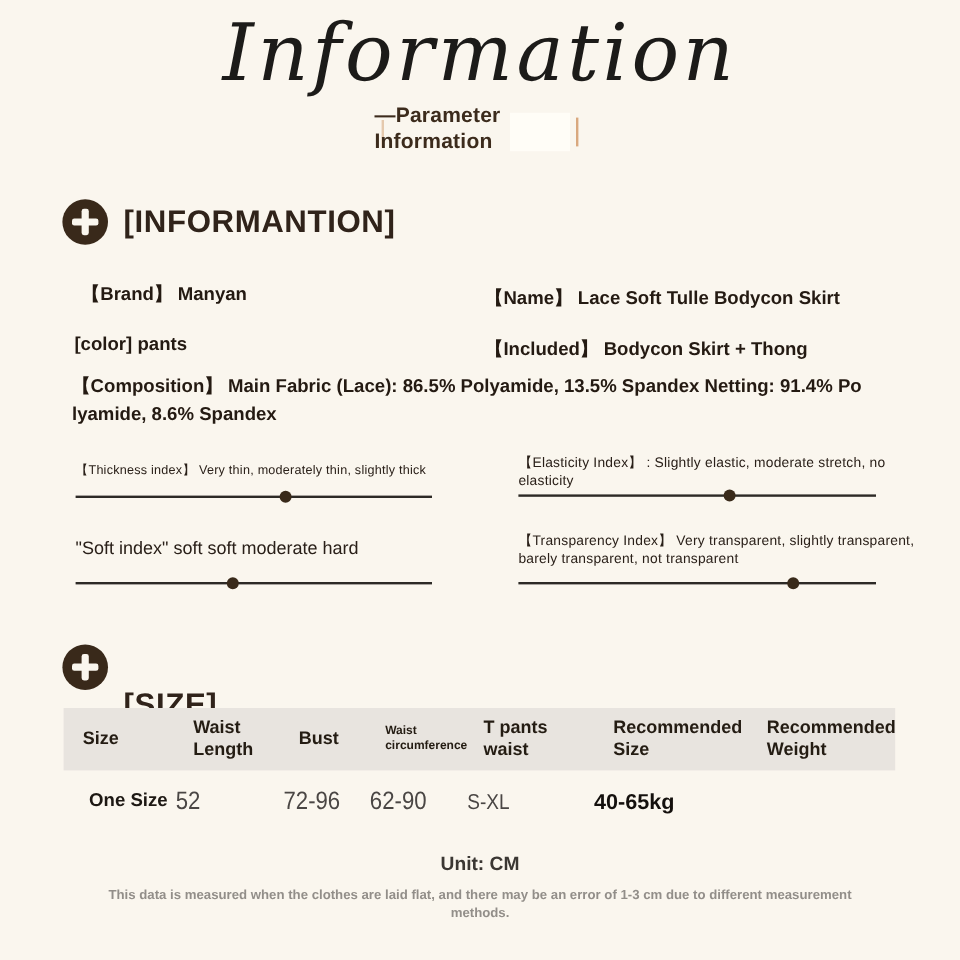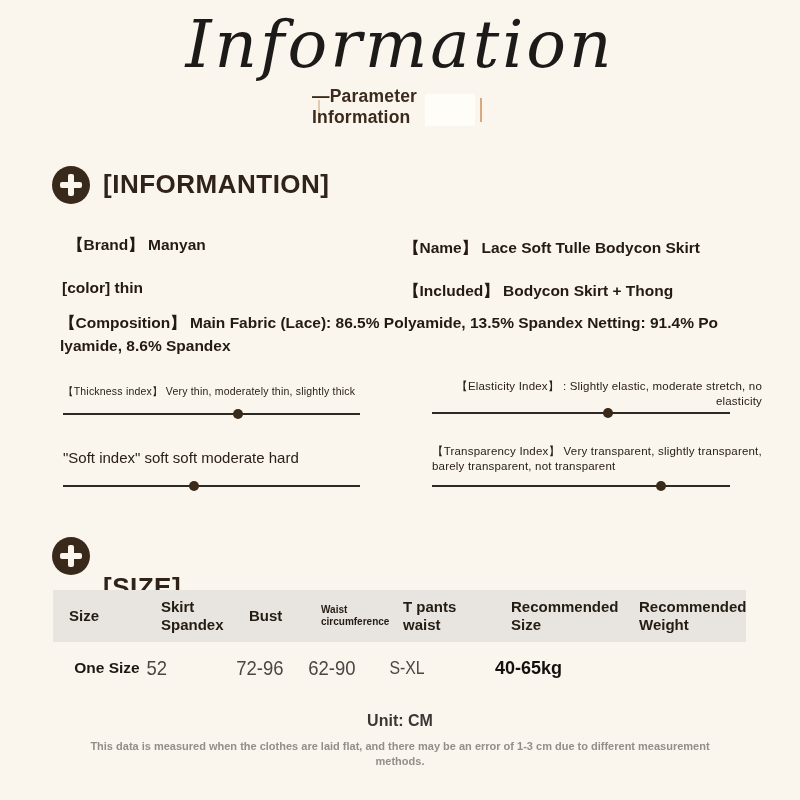--- a/index.html
+++ b/index.html
@@ -98,32 +98,32 @@
 </div>
 
 <div class="plus-circle" style="left:52px;top:166px;">
   <span class="pbar h"></span>
   <span class="pbar v"></span>
 </div>
 <div class="abs sec-title" style="left:103px;top:169px;">[INFORMANTION]</div>
 
 <div class="abs info-item" style="left:68px;top:235px;">【Brand】 Manyan</div>
 <div class="abs info-item" style="left:404px;top:238px;">【Name】 Lace Soft Tulle Bodycon Skirt</div>
-<div class="abs info-item" style="left:62px;top:279px;">[color] thin</div>
+<div class="abs info-item" style="left:62px;top:279px;">[color] pants</div>
 <div class="abs info-item" style="left:404px;top:281px;">【Included】 Bodycon Skirt + Thong</div>
 <div class="abs composition">【Composition】 Main Fabric (Lace): 86.5% Polyamide, 13.5% Spandex Netting: 91.4% Polyamide, 8.6% Spandex</div>
 
 <div class="idx" style="left:63px;top:385px;width:297px;">
   <div class="idx-label one-line">【Thickness index】 Very thin, moderately thin, slightly thick</div>
   <div class="slider" style="top:28px;width:297px;">
     <span class="dot" style="left: 59%;"></span>
   </div>
 </div>
 
-<div class="idx" style="left:432px;top:379px;width:330px;text-align:right;">
+<div class="idx" style="left:432px;top:379px;width:330px;">
   <div class="idx-label two-line" style="width:330px;">【Elasticity Index】 : Slightly elastic, moderate stretch, no elasticity</div>
   <div class="slider" style="top:33px;width:298px;">
     <span class="dot" style="left: 59%;"></span>
   </div>
 </div>
 
 <div class="idx" style="left:63px;top:449px;width:297px;">
   <div class="idx-label big">"Soft index" soft soft moderate hard</div>
   <div class="slider" style="top:36px;width:297px;">
     <span class="dot" style="left: 44%;"></span>
@@ -139,21 +139,21 @@
 
 <div class="plus-circle" style="left:52px;top:537px;">
   <span class="pbar h"></span>
   <span class="pbar v"></span>
 </div>
 <div class="abs sec-title" style="left:103px;top:572px;">[SIZE]</div>
 
 <div class="abs size-table">
   <div class="trow head">
     <div class="th">Size</div>
-    <div class="th">Skirt Spandex</div>
+    <div class="th">Waist Length</div>
     <div class="th">Bust</div>
     <div class="th small">Waist circumference</div>
     <div class="th">T pants waist</div>
     <div class="th">Recommended Size</div>
     <div class="th">Recommended Weight</div>
   </div>
   <div class="trow body">
     <div class="td first">One Size</div>
     <div class="td"><span class="cond">52</span></div>
     <div class="td"><span class="cond">72-96</span></div>

